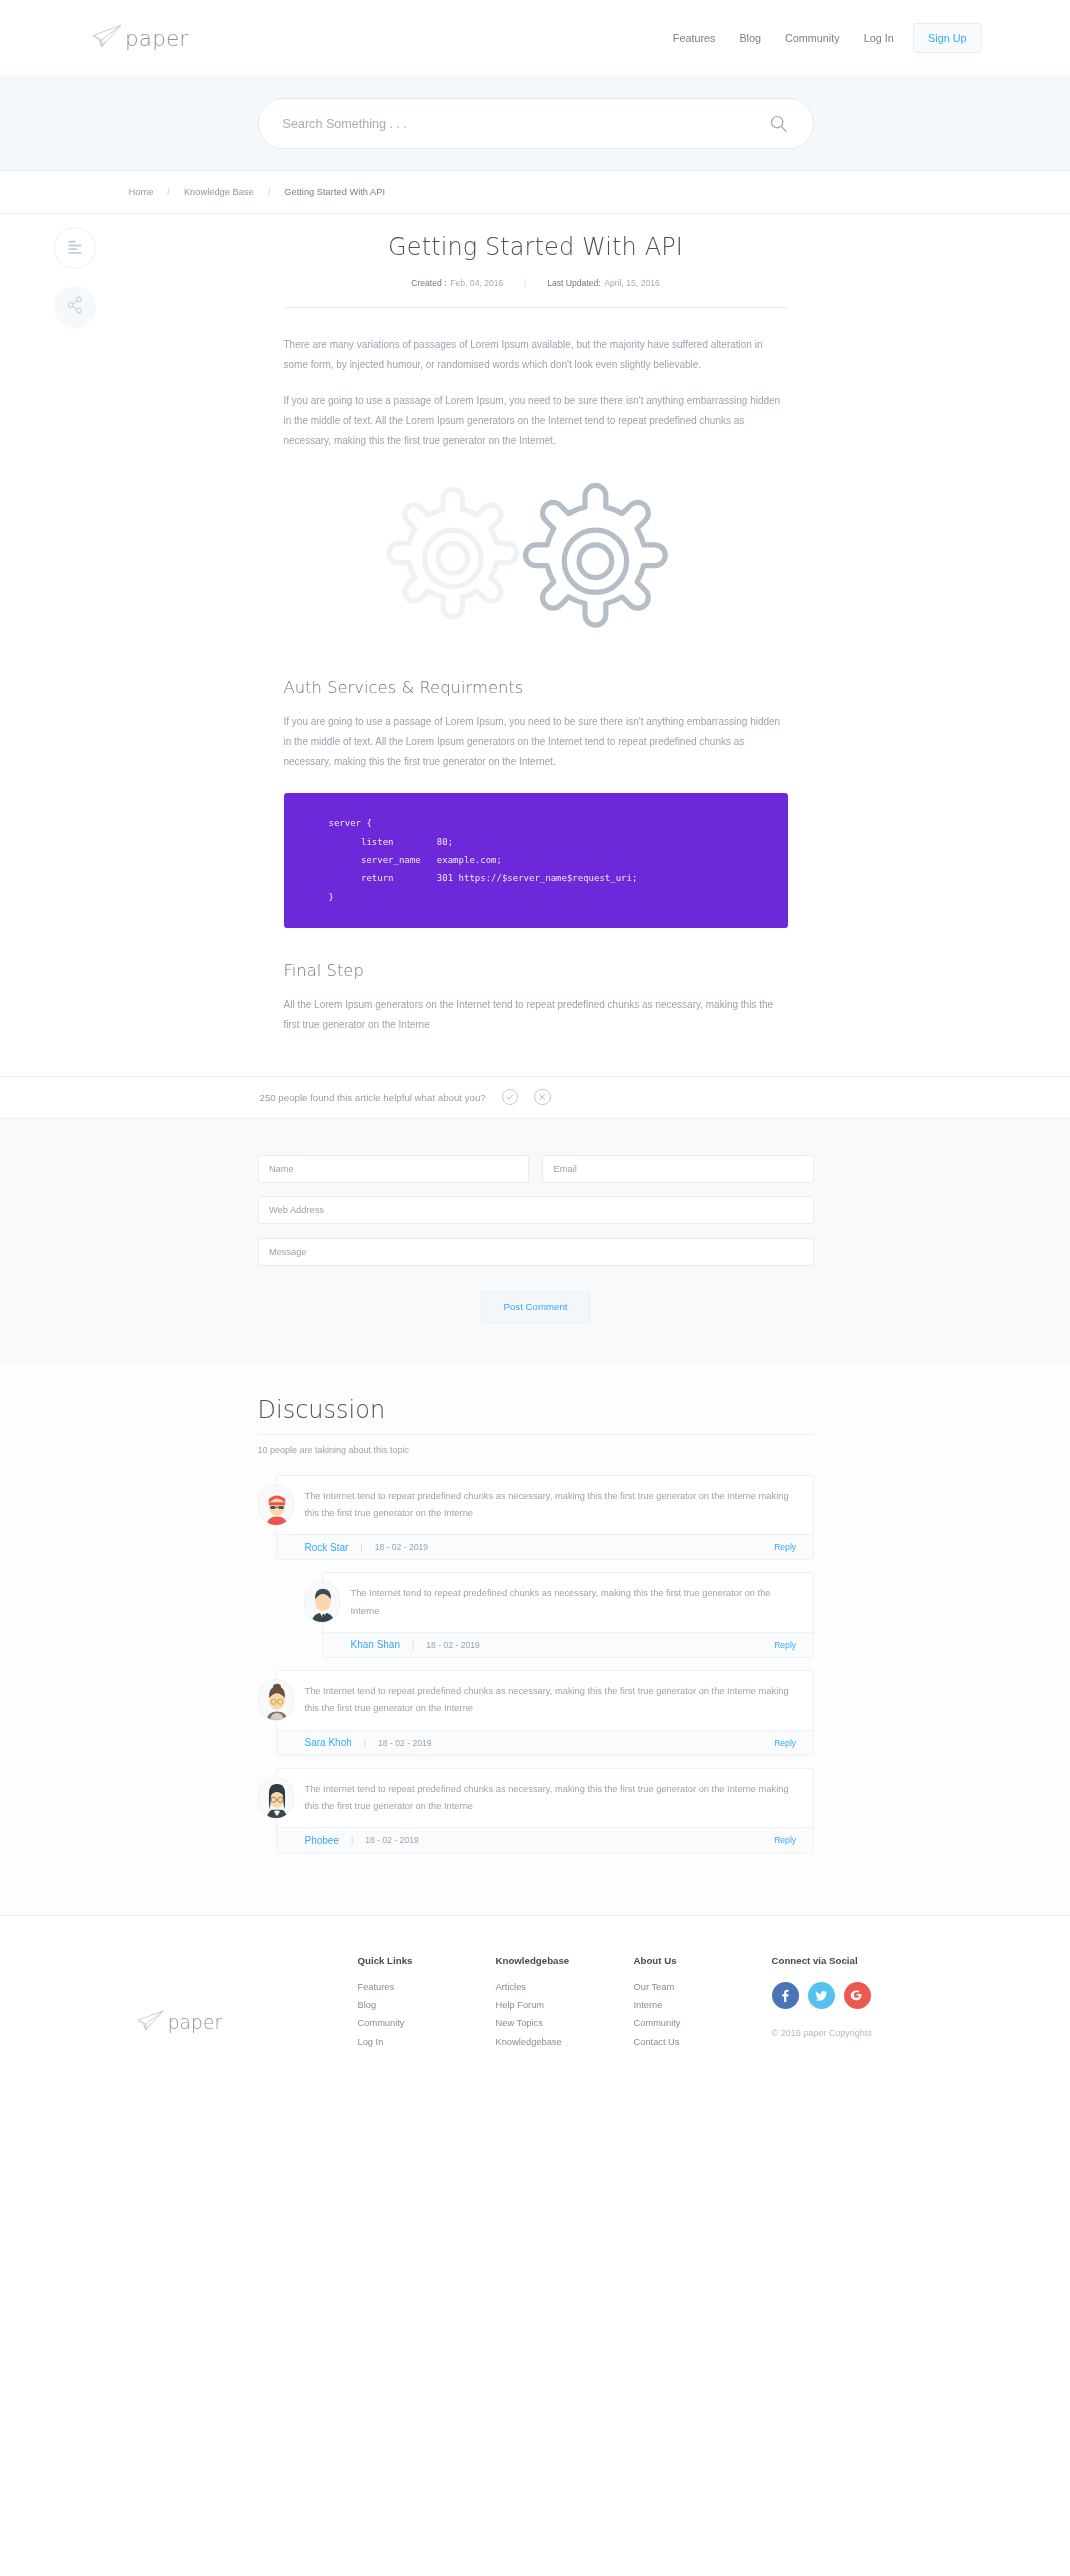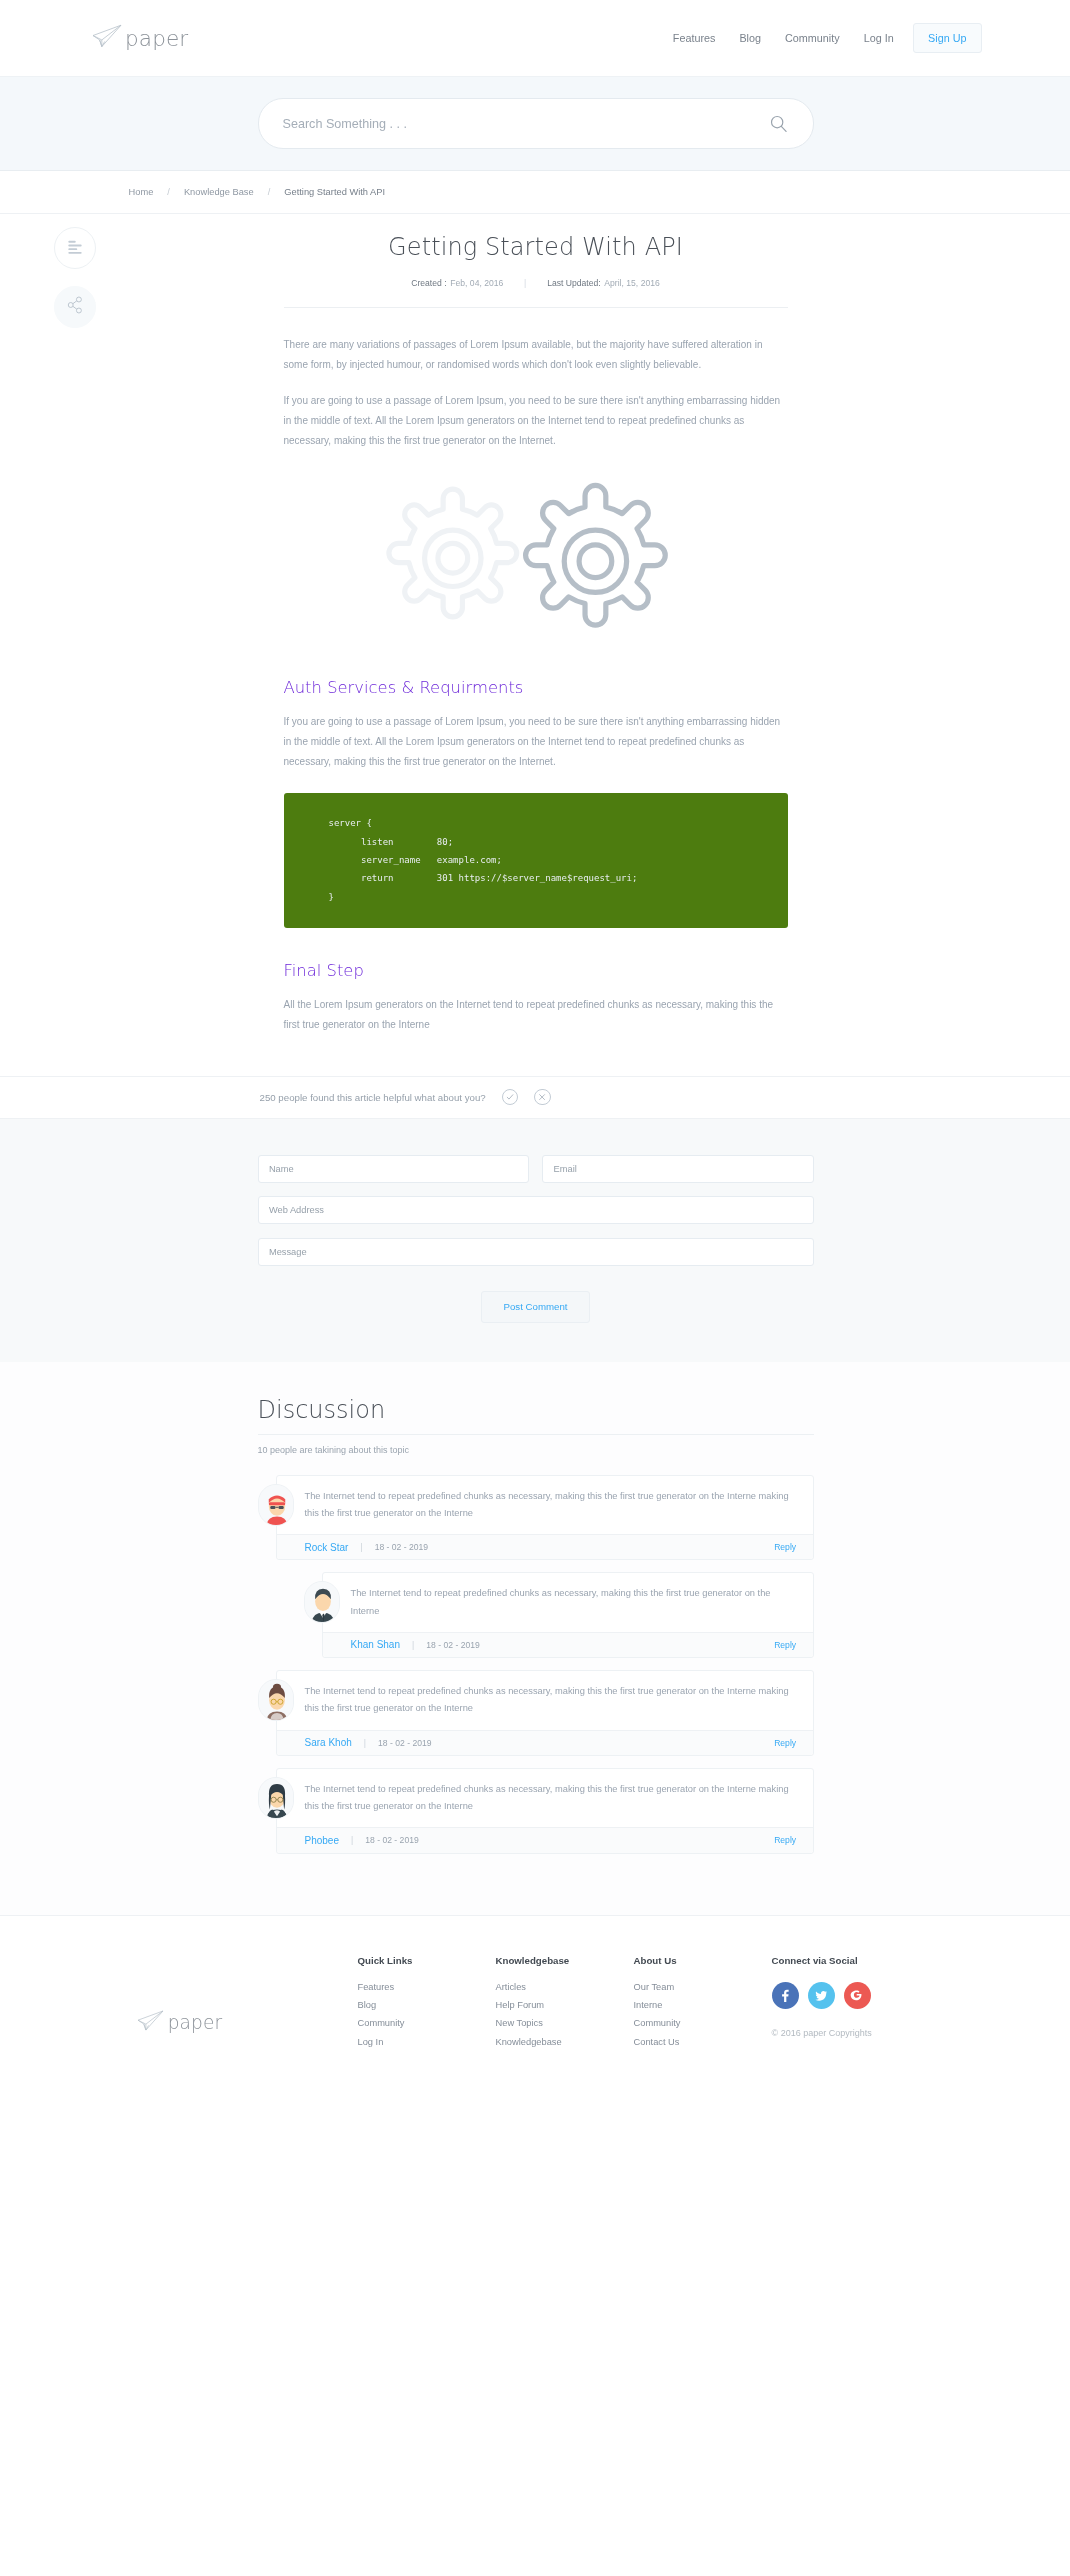--- a/index.html
+++ b/index.html
@@ -94,25 +94,25 @@
   .meta-item { display: flex; align-items: baseline; }
   .head-rule { width: 504px; height: 0.7px; background: #eceff2; margin: 19.3px auto 0; }
 
   .article-body { width: 504px; margin: 0 auto; padding-top: 27px; }
   .para {
     font-size: 10px; line-height: 2.0; color: #9aa4b0; margin-bottom: 16.4px;
   }
   .gears { display: flex; justify-content: center; padding: 13.4px 0 19.3px; }
 
   .sec-title {
-    font-size: 16.4px; font-weight: 300; color: #6d28d9; margin: 22px 0 15px;
+    font-size: 16.4px; font-weight: 300; color: #737373; margin: 22px 0 15px;
     font-family: "DejaVu Sans", sans-serif;
   }
   .code-block {
-    background: #4d7c0f; border-radius: 3px; padding: 21px 0 22px 0; margin-top: 21px;
+    background: #6d28d9; border-radius: 3px; padding: 21px 0 22px 0; margin-top: 21px;
   }
   .code-line {
     font-family: "DejaVu Sans Mono", monospace; font-size: 9px; color: #e9eef3;
     line-height: 2.05; white-space: pre; padding-left: 45px;
   }
   .final-para { font-size: 10px; line-height: 2.0; color: #9aa4b0; }
 
   
   .helpful-bar {
     border-top: 0.7px solid #eef1f4; border-bottom: 0.7px solid #eef1f4;

